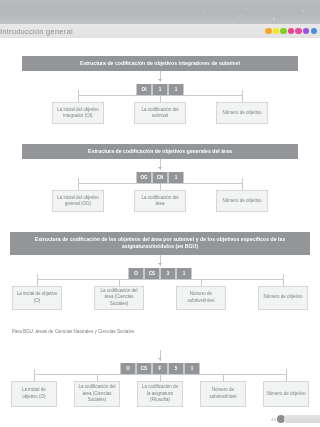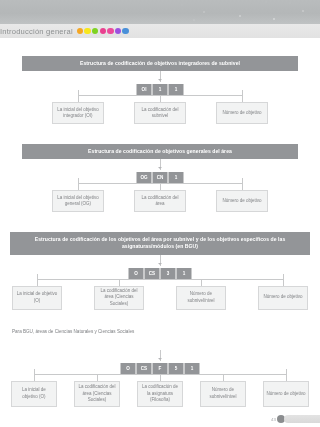--- a/index.html
+++ b/index.html
@@ -28,21 +28,21 @@
       radial-gradient(1.2px 1.2px at 120px 3px, rgba(255,255,255,.9), transparent 60%),
       radial-gradient(1.5px 1.5px at 133px 11px, rgba(255,255,255,.95), transparent 60%),
       radial-gradient(1px 1px at 145px 20px, rgba(255,255,255,.8), transparent 60%),
       radial-gradient(1.3px 1.3px at 24px 20px, rgba(255,255,255,.8), transparent 60%),
       radial-gradient(1px 1px at 62px 21px, rgba(255,255,255,.7), transparent 60%),
       radial-gradient(1.2px 1.2px at 96px 2px, rgba(255,255,255,.8), transparent 60%);
   }
   .header-strip{
     position:absolute;left:0;top:24px;width:320px;height:14px;
     background:linear-gradient(180deg,#e9e9e9 0%,#e2e2e2 100%);
-    display:flex;align-items:center;justify-content:flex-start;
+    display:flex;align-items:center;justify-content:space-between;
   }
   .header-title{
     font-size:7.6px;color:#8d9091;letter-spacing:.2px;
     margin-right:4px;white-space:nowrap;
   }
   .dots{display:flex;align-items:center;gap:1.2px;margin-right:3px;}
   .dot{width:6.4px;height:6.4px;border-radius:50%;}
 
   
   .page{position:absolute;left:0;top:38px;width:320px;height:389px;background:#fff;}

